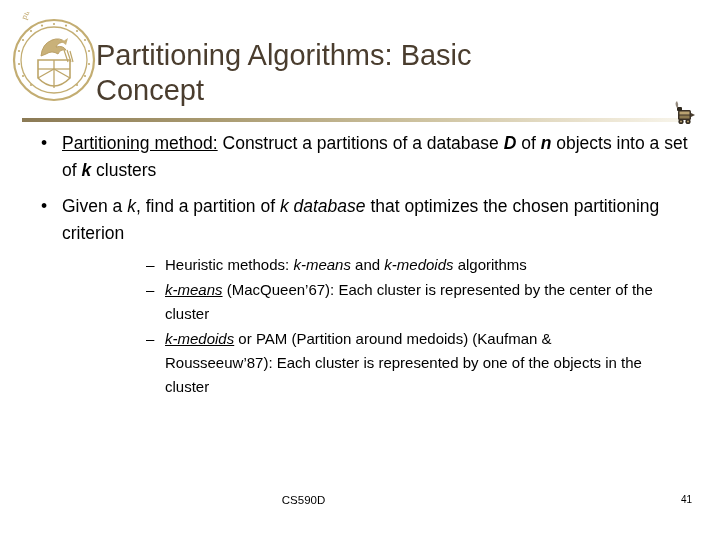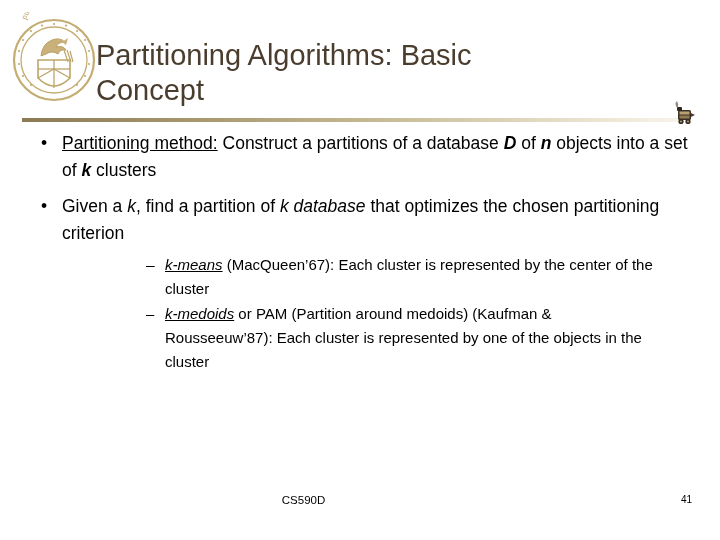--- a/index.html
+++ b/index.html
@@ -228,20 +228,21 @@
         <span><span>Given a </span><span class="it">k</span><span>, find a partition of </span><span class="it">k database</span><span> that optimizes the chosen partitioning criterion</span></span>
 
         <ul class="level2">
 
           <li class="l2">
             <span class="marker">–</span>
           </li>
 
           <li class="l2">
             <span class="marker">–</span>
+            <span><span>Heuristic methods: </span><span class="it">k-means</span><span> and </span><span class="it">k-medoids</span><span> algorithms</span></span>
           </li>
 
           <li class="l2">
             <span class="marker">–</span>
             <span><span class="uit">k-means</span><span> (MacQueen’67): Each cluster is represented by the center of the cluster</span></span>
           </li>
 
           <li class="l2">
             <span class="marker">–</span>
             <span><span class="uit">k-medoids</span><span> or PAM (Partition around medoids) (Kaufman &amp; Rousseeuw’87): Each cluster is represented by one of the objects in the cluster</span></span>

